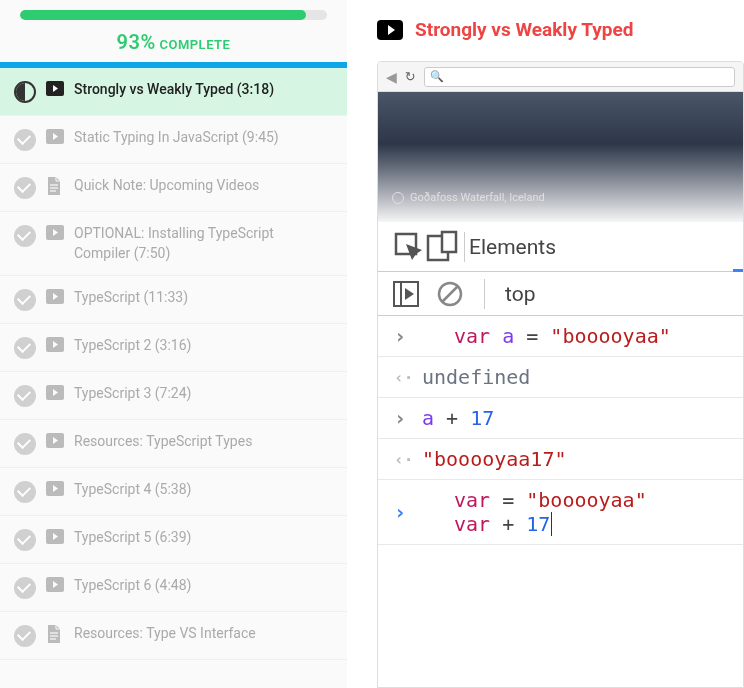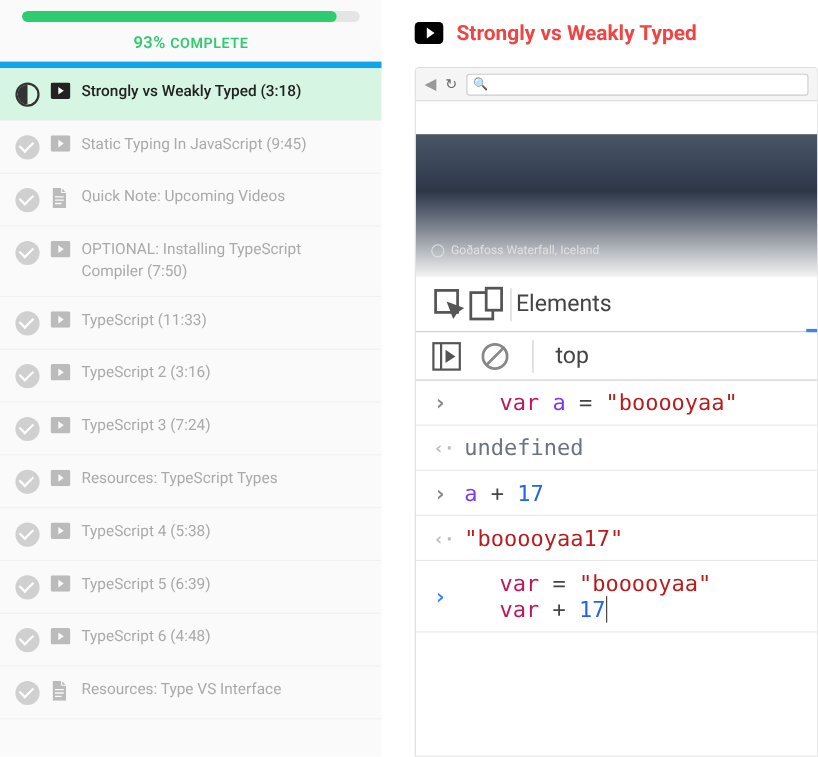--- a/index.html
+++ b/index.html
@@ -3,21 +3,21 @@
 <meta charset="utf-8">
 <style>
 * { box-sizing: border-box; margin: 0; padding: 0; }
 body { font-family: -apple-system, BlinkMacSystemFont, "Segoe UI", Roboto, sans-serif; background: #fff; width: 744px; height: 688px; overflow: hidden; }
 .container { display: flex; height: 100%; }
 .sidebar { width: 347px; background: #fafafa; display: flex; flex-direction: column; }
 .progress-area { padding: 10px 20px 8px; }
 .progress-bar { height: 10px; background: #e5e5e5; border-radius: 5px; overflow: hidden; position: relative; }
 .progress-fill { height: 100%; background: #2ecc71; border-radius: 5px; }
 .progress-label { text-align: center; color: #2ecc71; font-size: 13px; font-weight: 600; letter-spacing: 0.5px; margin-top: 10px; }
-.progress-pct { font-size: 15px; }
+.progress-pct { font-size: 20px; }
 .lessons { flex: 1; overflow-y: auto; border-top: 6px solid #0ea5e9; }
 .lesson { display: flex; align-items: flex-start; padding: 12px 14px; border-bottom: 1px solid #f0f0f0; cursor: pointer; }
 .lesson.active { background: #d6f5e3; }
 .status-icon { width: 22px; height: 22px; flex: 0 0 22px; margin-right: 10px; margin-top: 1px; }
 .check-circle { width: 22px; height: 22px; border-radius: 50%; background: #d0d0d0; position: relative; }
 .check-circle::after { content: ""; position: absolute; left: 6px; top: 3px; width: 6px; height: 10px; border: solid #fff; border-width: 0 2.5px 2.5px 0; transform: rotate(45deg); }
 .half-circle { width: 22px; height: 22px; border-radius: 50%; border: 2px solid #333; position: relative; overflow: hidden; }
 .half-circle::after { content: ""; position: absolute; left: 0; top: 0; width: 50%; height: 100%; background: #333; }
 .lesson-body { flex: 1; display: flex; align-items: flex-start; }
 .type-icon { width: 18px; flex: 0 0 18px; margin-right: 10px; margin-top: 1px; color: #bbb; }
@@ -29,21 +29,21 @@
 .content-title { font-size: 19px; font-weight: 700; color: #ef4444; margin-left: 12px; }
 .play-badge { width: 26px; height: 20px; background: #000; border-radius: 4px; display: flex; align-items: center; justify-content: center; }
 .play-badge::after { content: ""; border-left: 7px solid #fff; border-top: 5px solid transparent; border-bottom: 5px solid transparent; margin-left: 2px; }
 .video-area { flex: 1; position: relative; }
 .browser-frame { border: 1px solid #ddd; border-radius: 4px 4px 0 0; overflow: hidden; height: 100%; }
 .browser-toolbar { display: flex; align-items: center; height: 30px; background: #f5f5f5; border-bottom: 1px solid #ddd; padding: 0 8px; gap: 8px; }
 .nav-arrow { color: #999; font-size: 14px; }
 .reload { color: #666; font-size: 13px; }
 .url-bar { flex: 1; height: 20px; border: 1px solid #ccc; border-radius: 3px; background: #fff; padding: 0 6px; display: flex; align-items: center; }
 .search-icon { color: #888; font-size: 11px; }
-.hero { height: 130px; background: linear-gradient(180deg, #4a5568 0%, #2d3748 40%, #6b7280 60%, #f5f5f5 100%); position: relative; margin-top: 30px; }
+.hero { height: 130px; background: linear-gradient(180deg, #4a5568 0%, #2d3748 40%, #6b7280 60%, #f5f5f5 100%); position: relative; }
 .hero-label { position: absolute; bottom: 18px; left: 14px; color: #e0e0e0; font-size: 11px; display: flex; align-items: center; gap: 6px; }
 .gear { width: 12px; height: 12px; border: 1.5px solid #e0e0e0; border-radius: 50%; position: relative; }
 .devtools-tabs { display: flex; align-items: center; height: 50px; border-bottom: 1px solid #ccc; padding: 0 14px; }
 .dev-icon { color: #555; }
 .divider-v { width: 1px; height: 30px; background: #ccc; margin: 0 4px; }
 .tab-label { font-size: 21px; color: #444; }
 .tab-underline { position: absolute; right: 0; height: 3px; width: 10px; background: #3b82f6; }
 .console-bar { display: flex; align-items: center; height: 44px; border-bottom: 1px solid #ccc; padding: 0 14px; gap: 16px; }
 .console-line { display: flex; align-items: center; padding: 8px 16px; border-bottom: 1px solid #e8e8e8; font-family: Menlo, Consolas, monospace; font-size: 20px; }
 .arrow { width: 20px; color: #888; font-weight: bold; }

